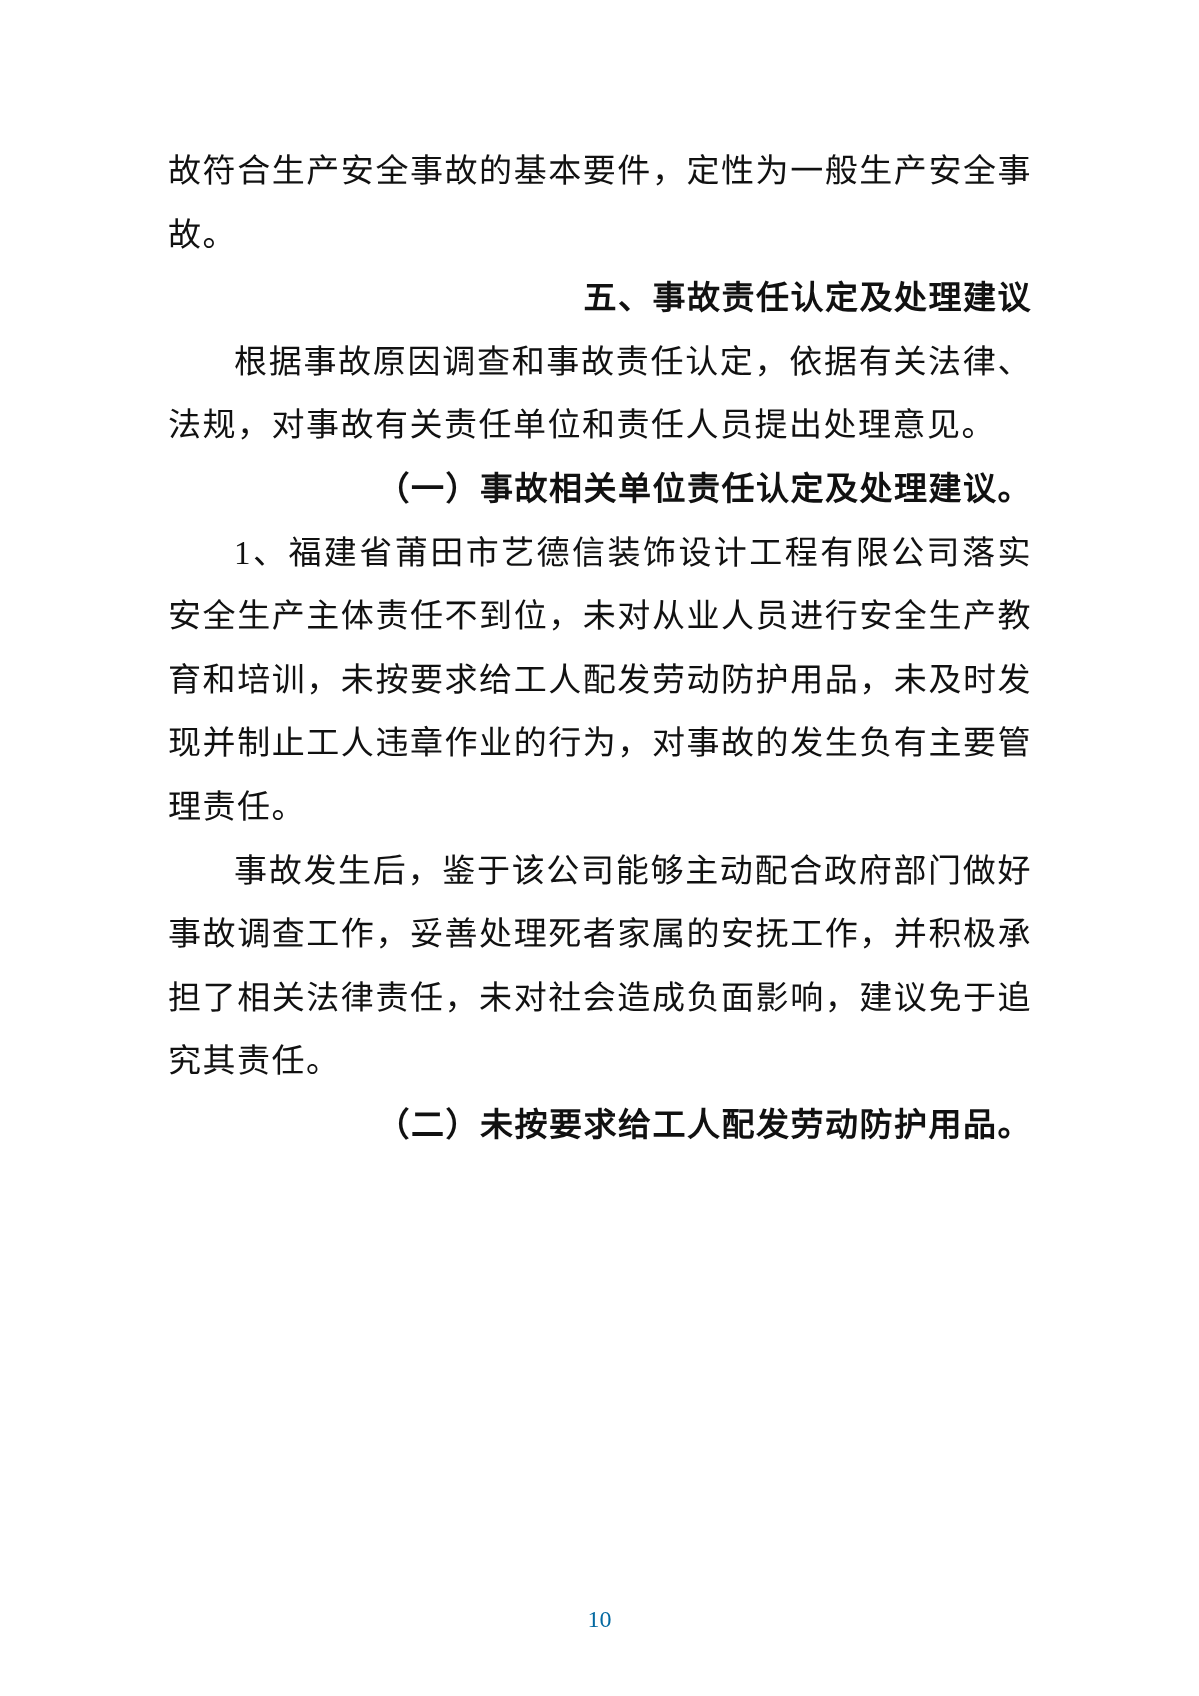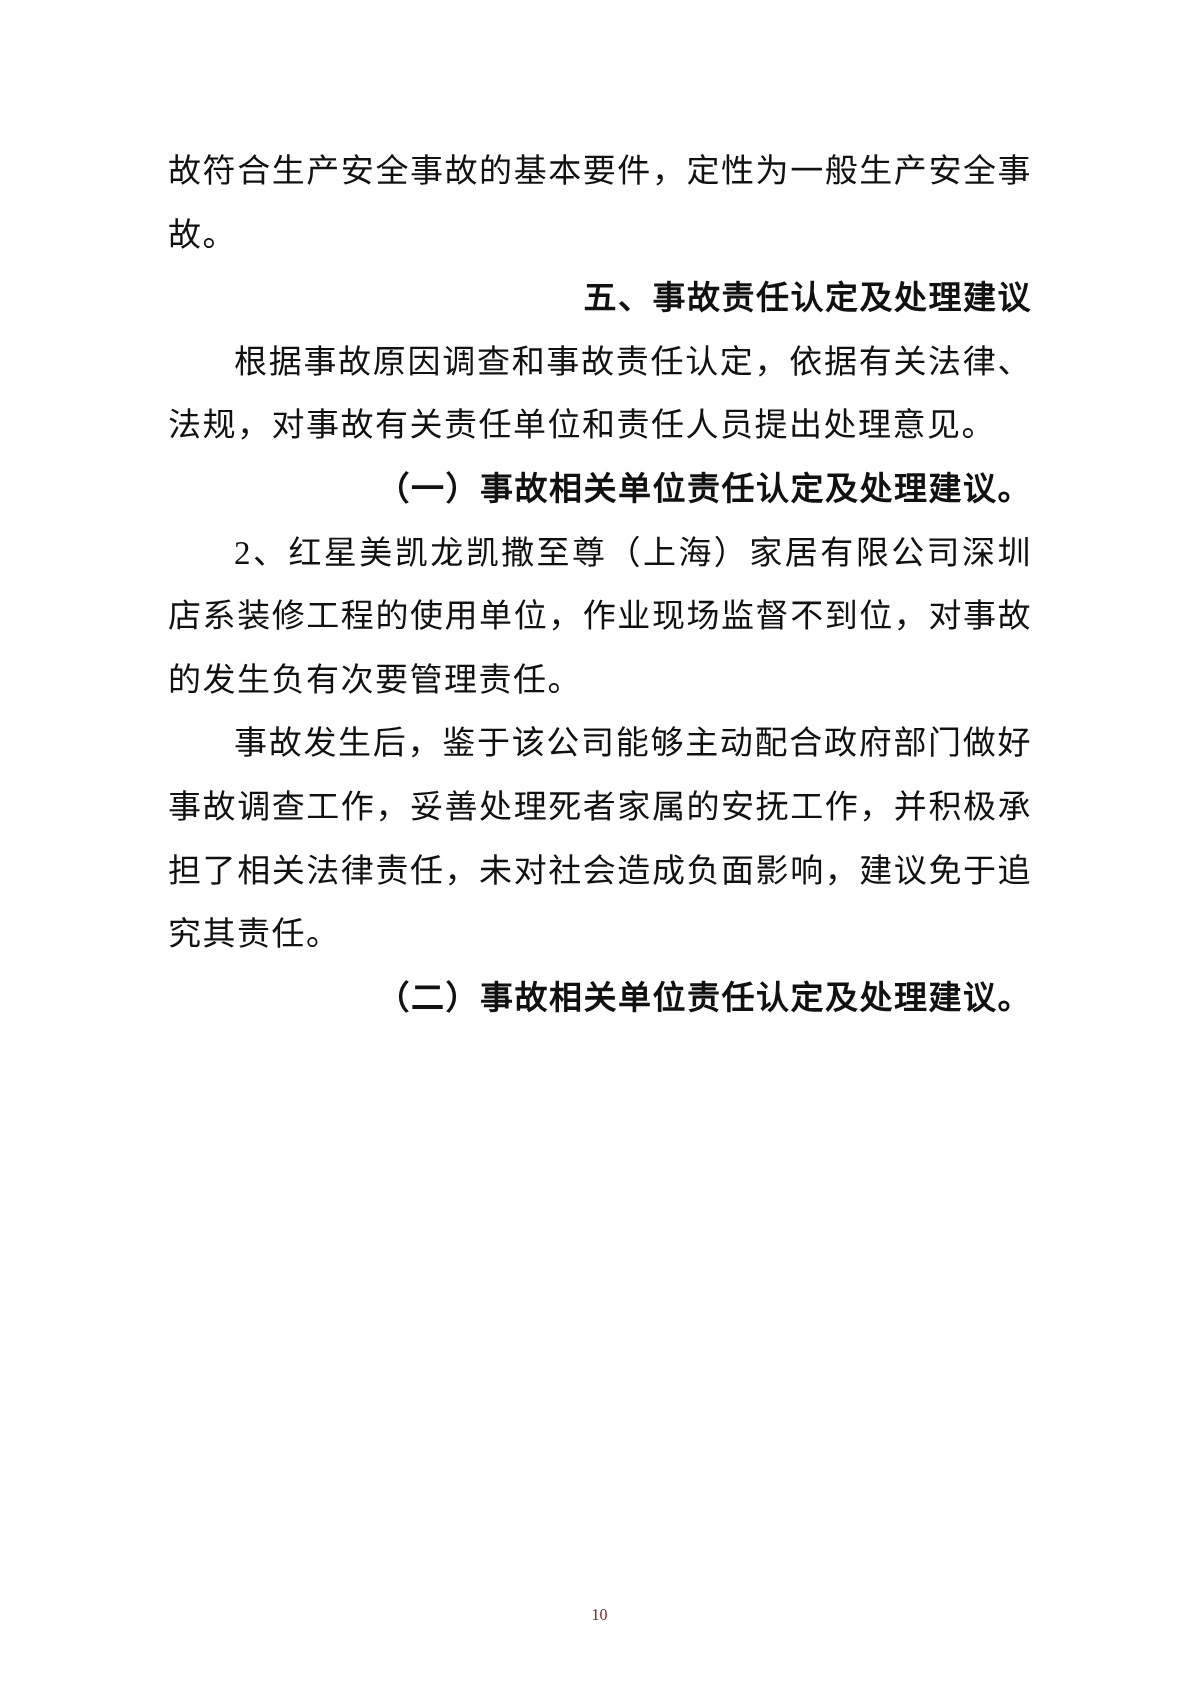--- a/index.html
+++ b/index.html
@@ -38,45 +38,45 @@
   .content p.heading {
     font-weight: bold;
     text-align: right;
   }
   .page-number {
     position: absolute;
     left: 0;
     top: 1606px;
     width: 100%;
     text-align: center;
-    font-size: 16px;
-    color: #7f1d1d;
+    font-size: 24px;
+    color: #0369a1;
     font-family: "Liberation Serif", "DejaVu Serif", serif;
   }
 </style>
 </head>
 <body>
 
 <div class="page">
   <div class="content">
 
     <p class="body">故符合生产安全事故的基本要件，定性为一般生产安全事故。</p>
 
     <p class="heading indent">五、事故责任认定及处理建议</p>
 
     <p class="body indent">根据事故原因调查和事故责任认定，依据有关法律、法规，对事故有关责任单位和责任人员提出处理意见。</p>
 
     <p class="heading indent">（一）事故相关单位责任认定及处理建议。</p>
 
+    <p class="body indent">1、福建省莆田市艺德信装饰设计工程有限公司落实安全生产主体责任不到位，未对从业人员进行安全生产教育和培训，未按要求给工人配发劳动防护用品，未及时发现并制止工人违章作业的行为，对事故的发生负有主要管理责任。</p>
 
 
-    <p class="body indent">2、红星美凯龙凯撒至尊（上海）家居有限公司深圳店系装修工程的使用单位，作业现场监督不到位，对事故的发生负有次要管理责任。</p>
 
     <p class="body indent">事故发生后，鉴于该公司能够主动配合政府部门做好事故调查工作，妥善处理死者家属的安抚工作，并积极承担了相关法律责任，未对社会造成负面影响，建议免于追究其责任。</p>
 
-    <p class="heading indent">（二）事故相关单位责任认定及处理建议。</p>
+    <p class="heading indent">（二）未按要求给工人配发劳动防护用品。</p>
 
 
 
   </div>
 
   <div class="page-number">10</div>
 </div>
 
 </body></html>

